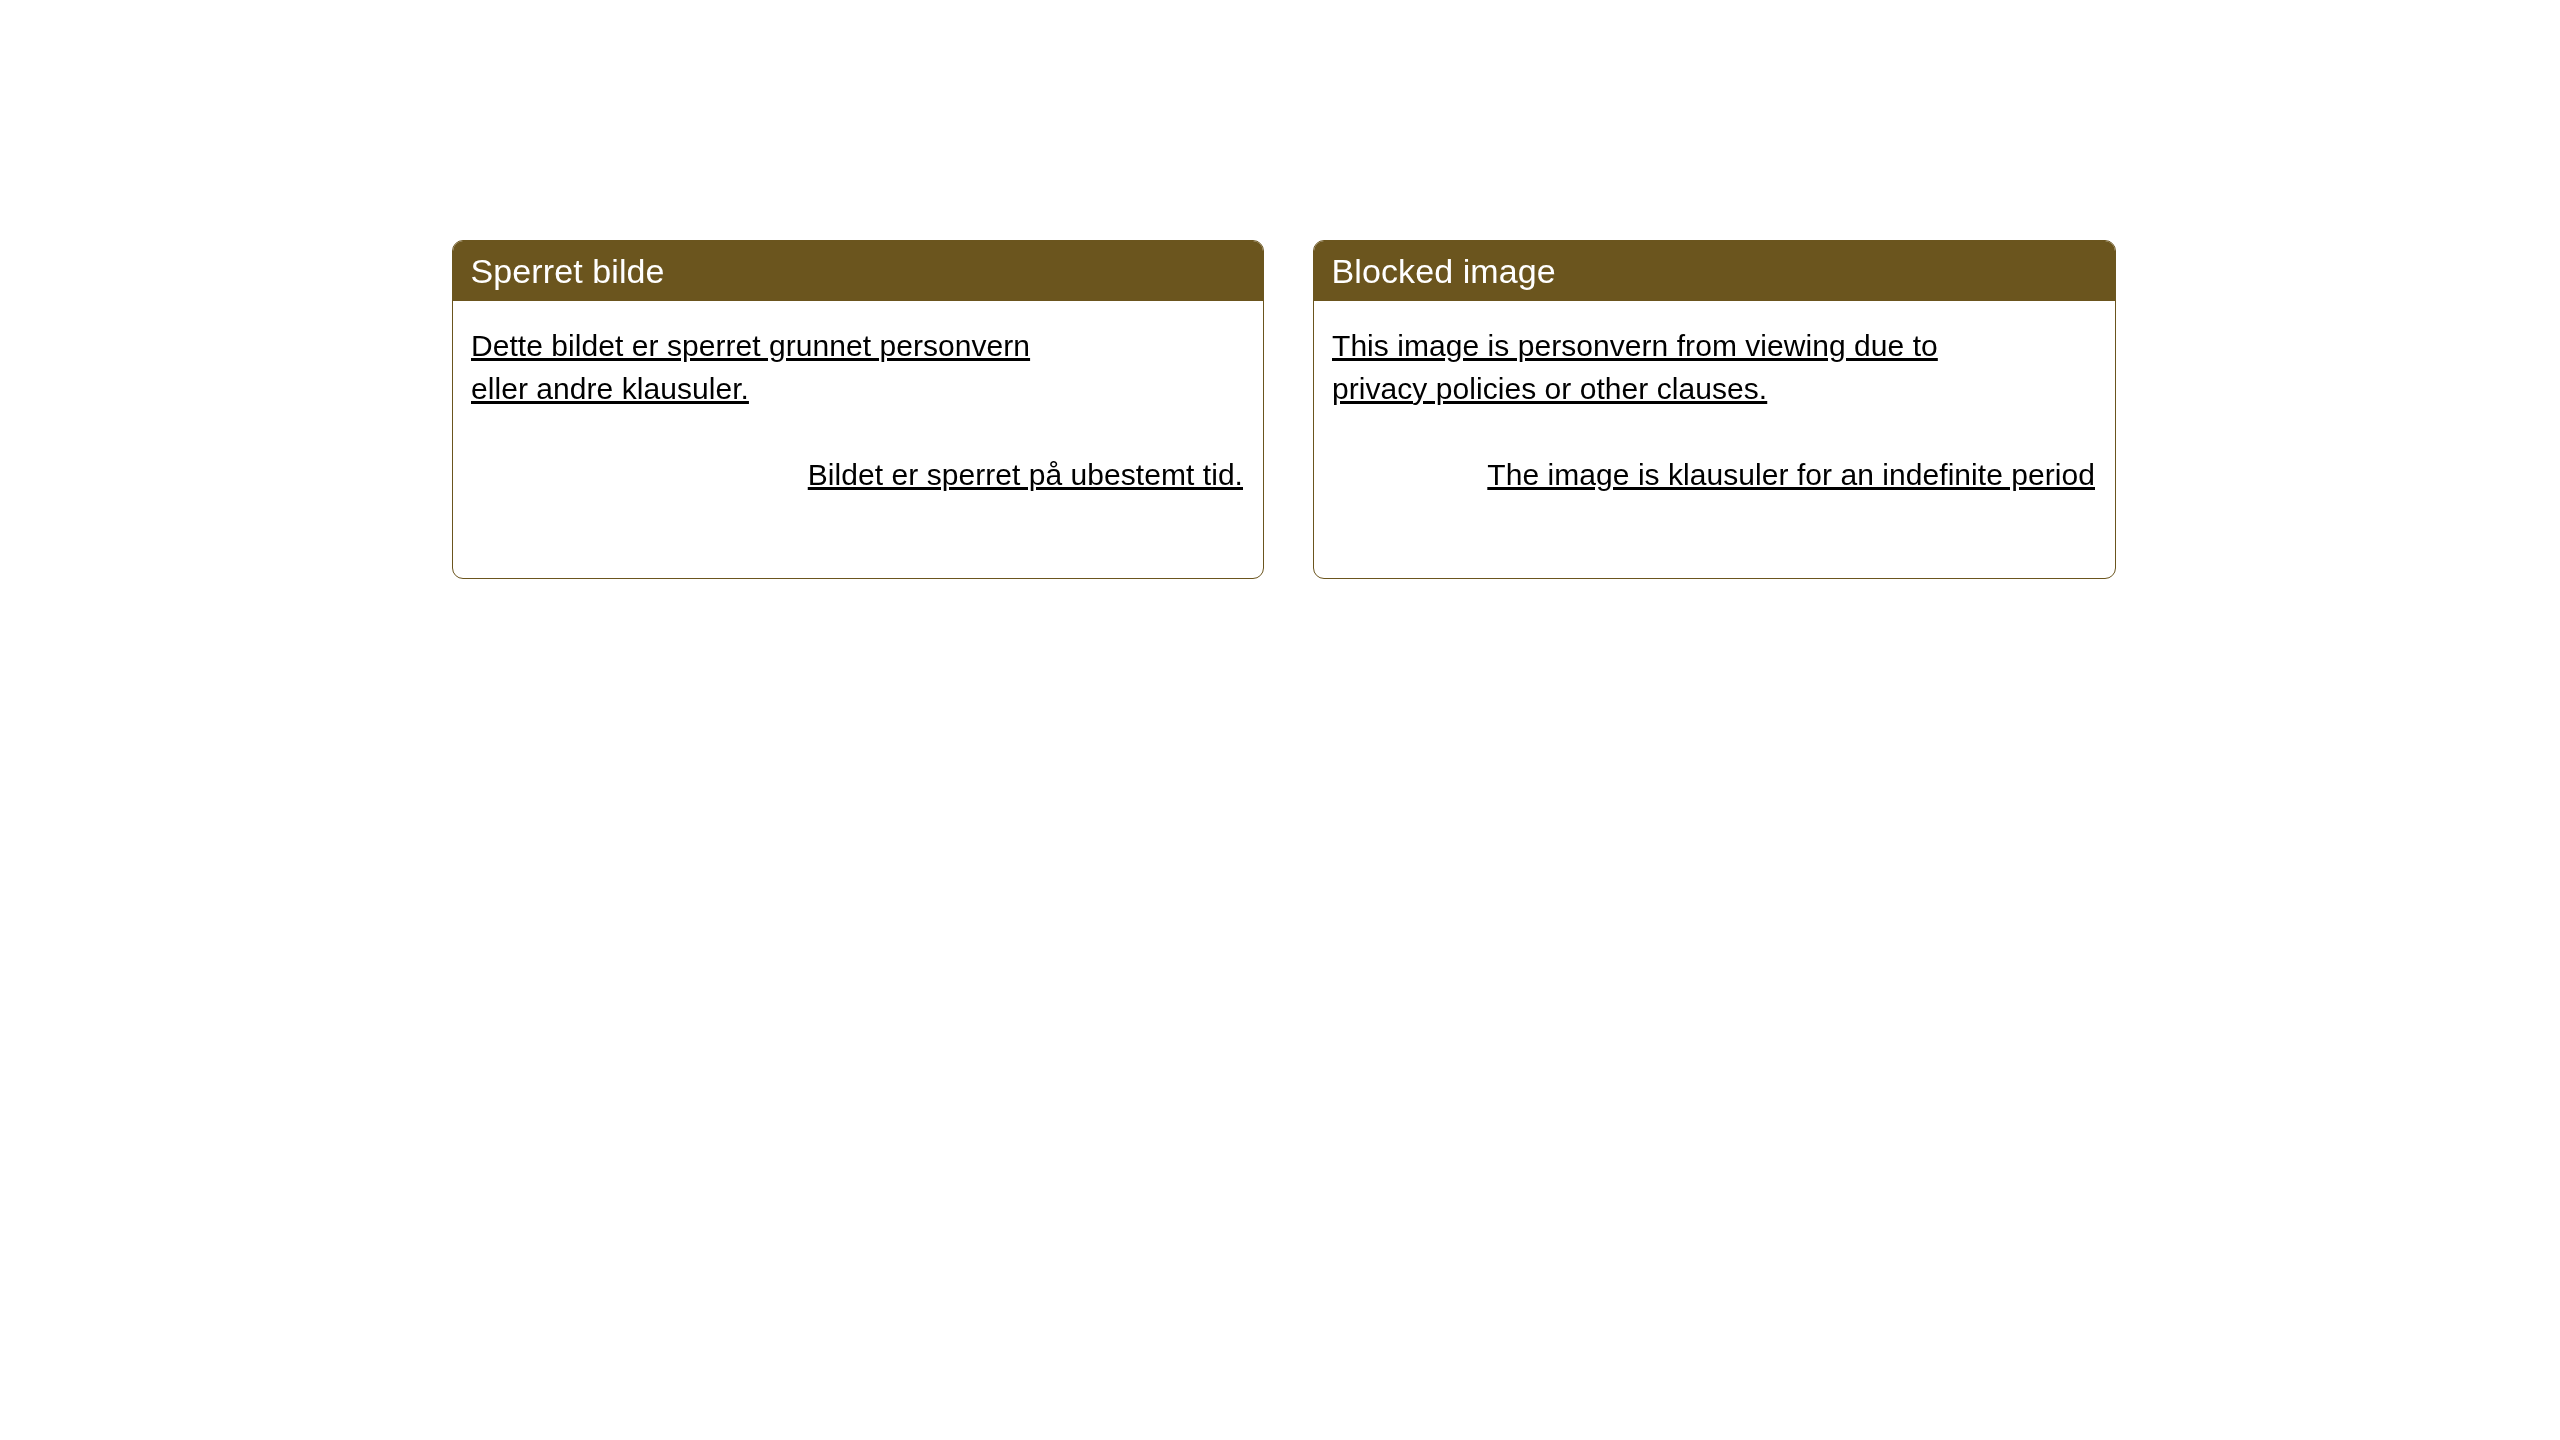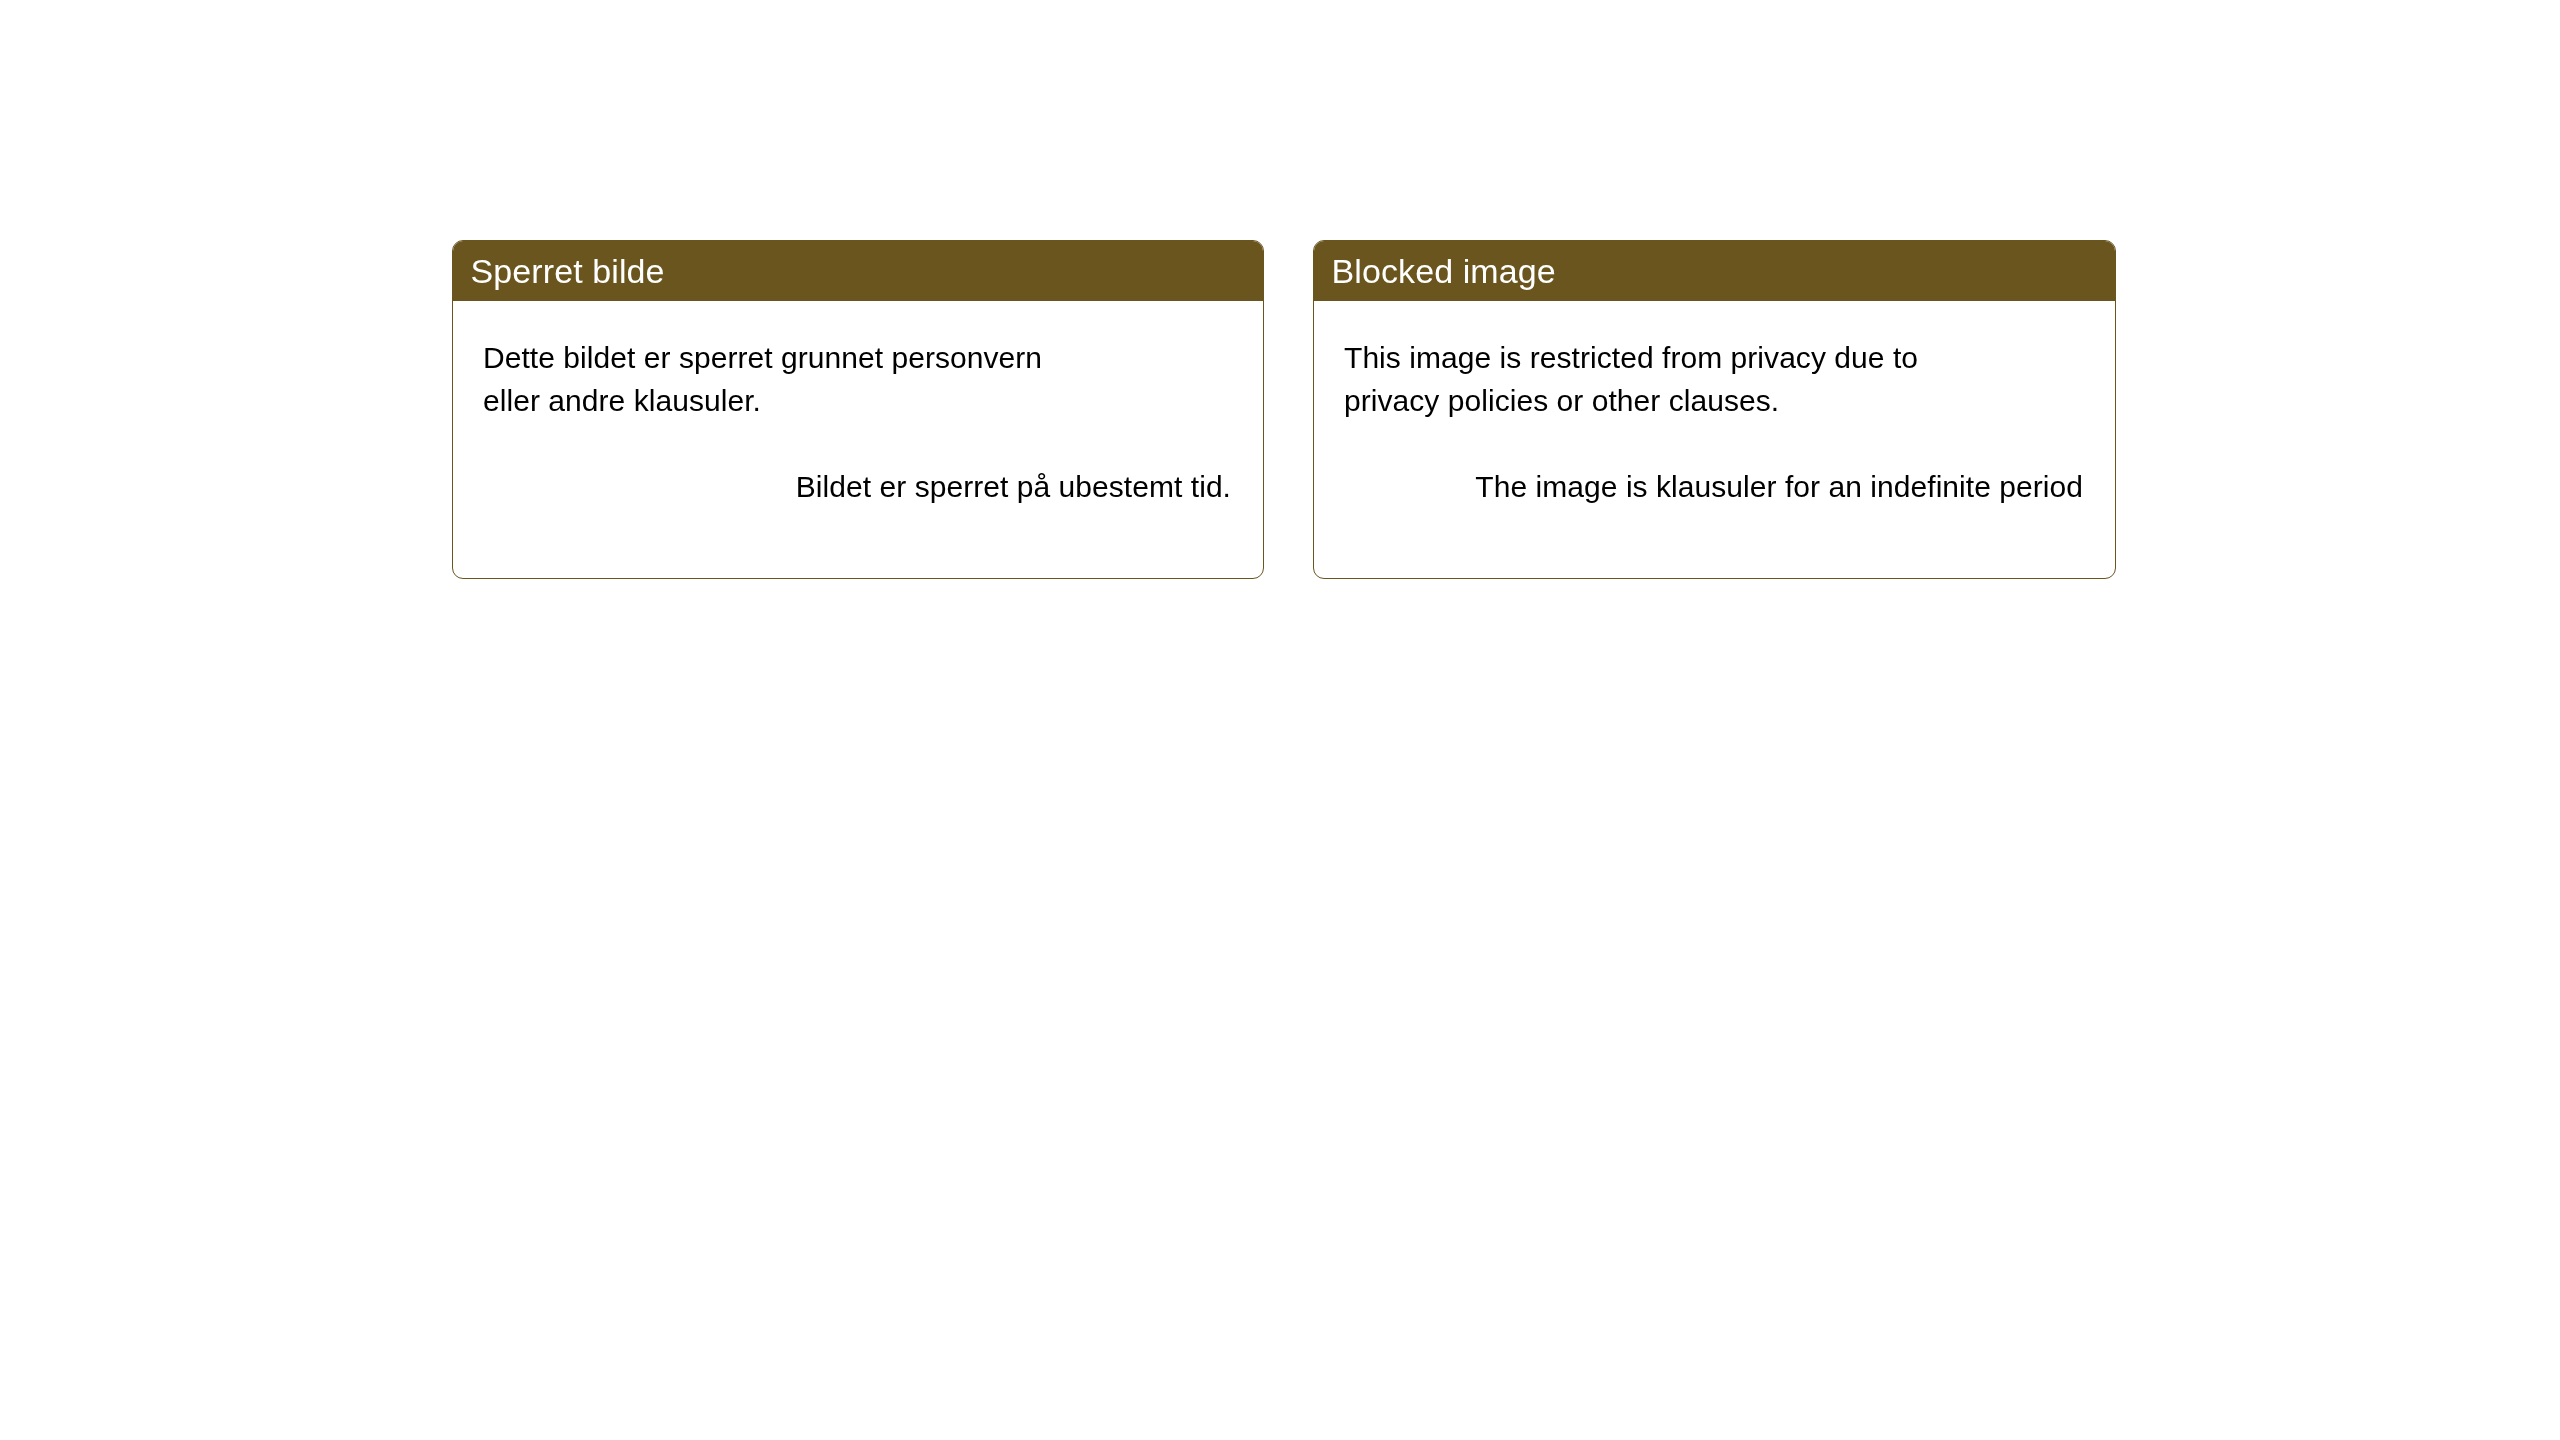--- a/index.html
+++ b/index.html
@@ -71,22 +71,23 @@
 
   
   .panel-body {
     box-sizing: border-box;
     padding: 23px 20px 0 18px;
   }
   .panel-para {
     color: #000000;
     font-size: 30px;
     line-height: 43px;
-    margin: 12px;
+    margin: 0;
     letter-spacing: 0.05px;
+    text-decoration: underline;
   }
   .panel-para + .panel-para {
     margin-top: 43px;
     text-align: right;
   }
   .panel-para .tline {
     display: block;
     white-space: nowrap;
   }
 </style>
@@ -109,21 +110,21 @@
       </p>
     </div>
   </section>
 
   <section class="panel panel-2">
     <div class="panel-header">
       <span class="panel-title">Blocked image</span>
     </div>
     <div class="panel-body">
       <p class="panel-para">
-        <span class="tline">This image is restricted from privacy due to</span>
+        <span class="tline">This image is personvern from viewing due to</span>
         <span class="tline">privacy policies or other clauses.</span>
       </p>
       <p class="panel-para">
         <span class="tline">The image is klausuler for an indefinite period</span>
       </p>
     </div>
   </section>
 
 </div>
 

